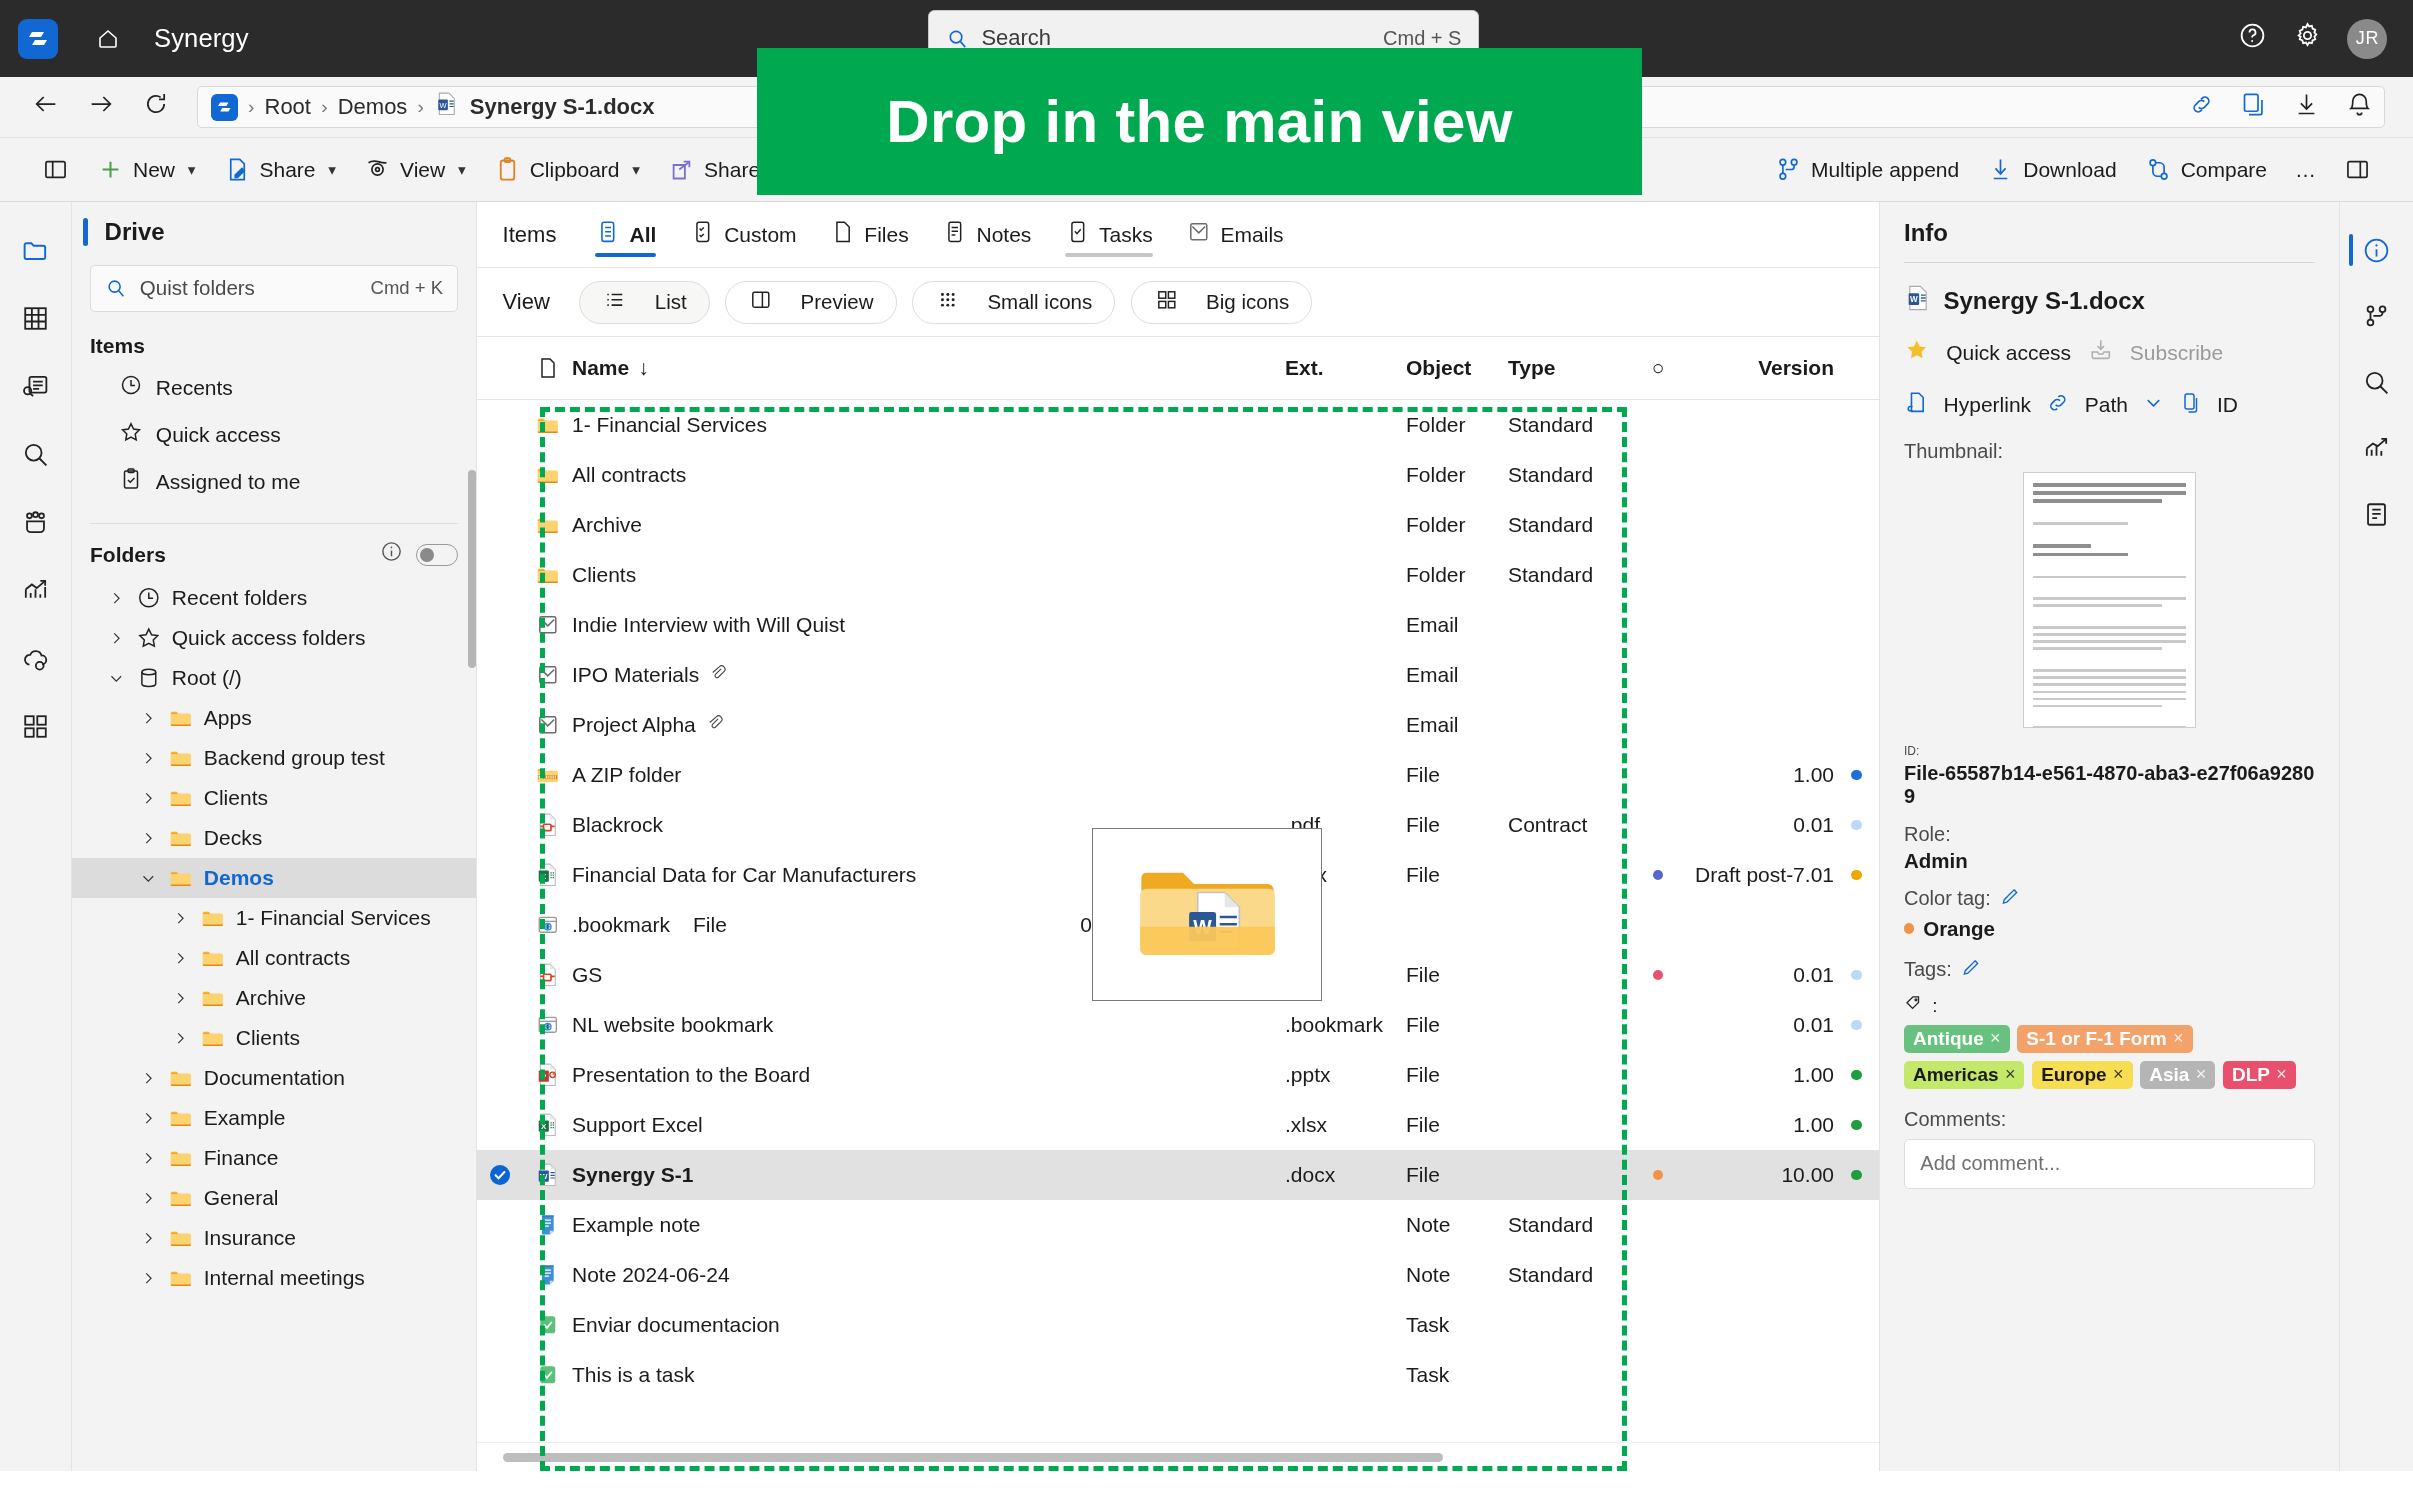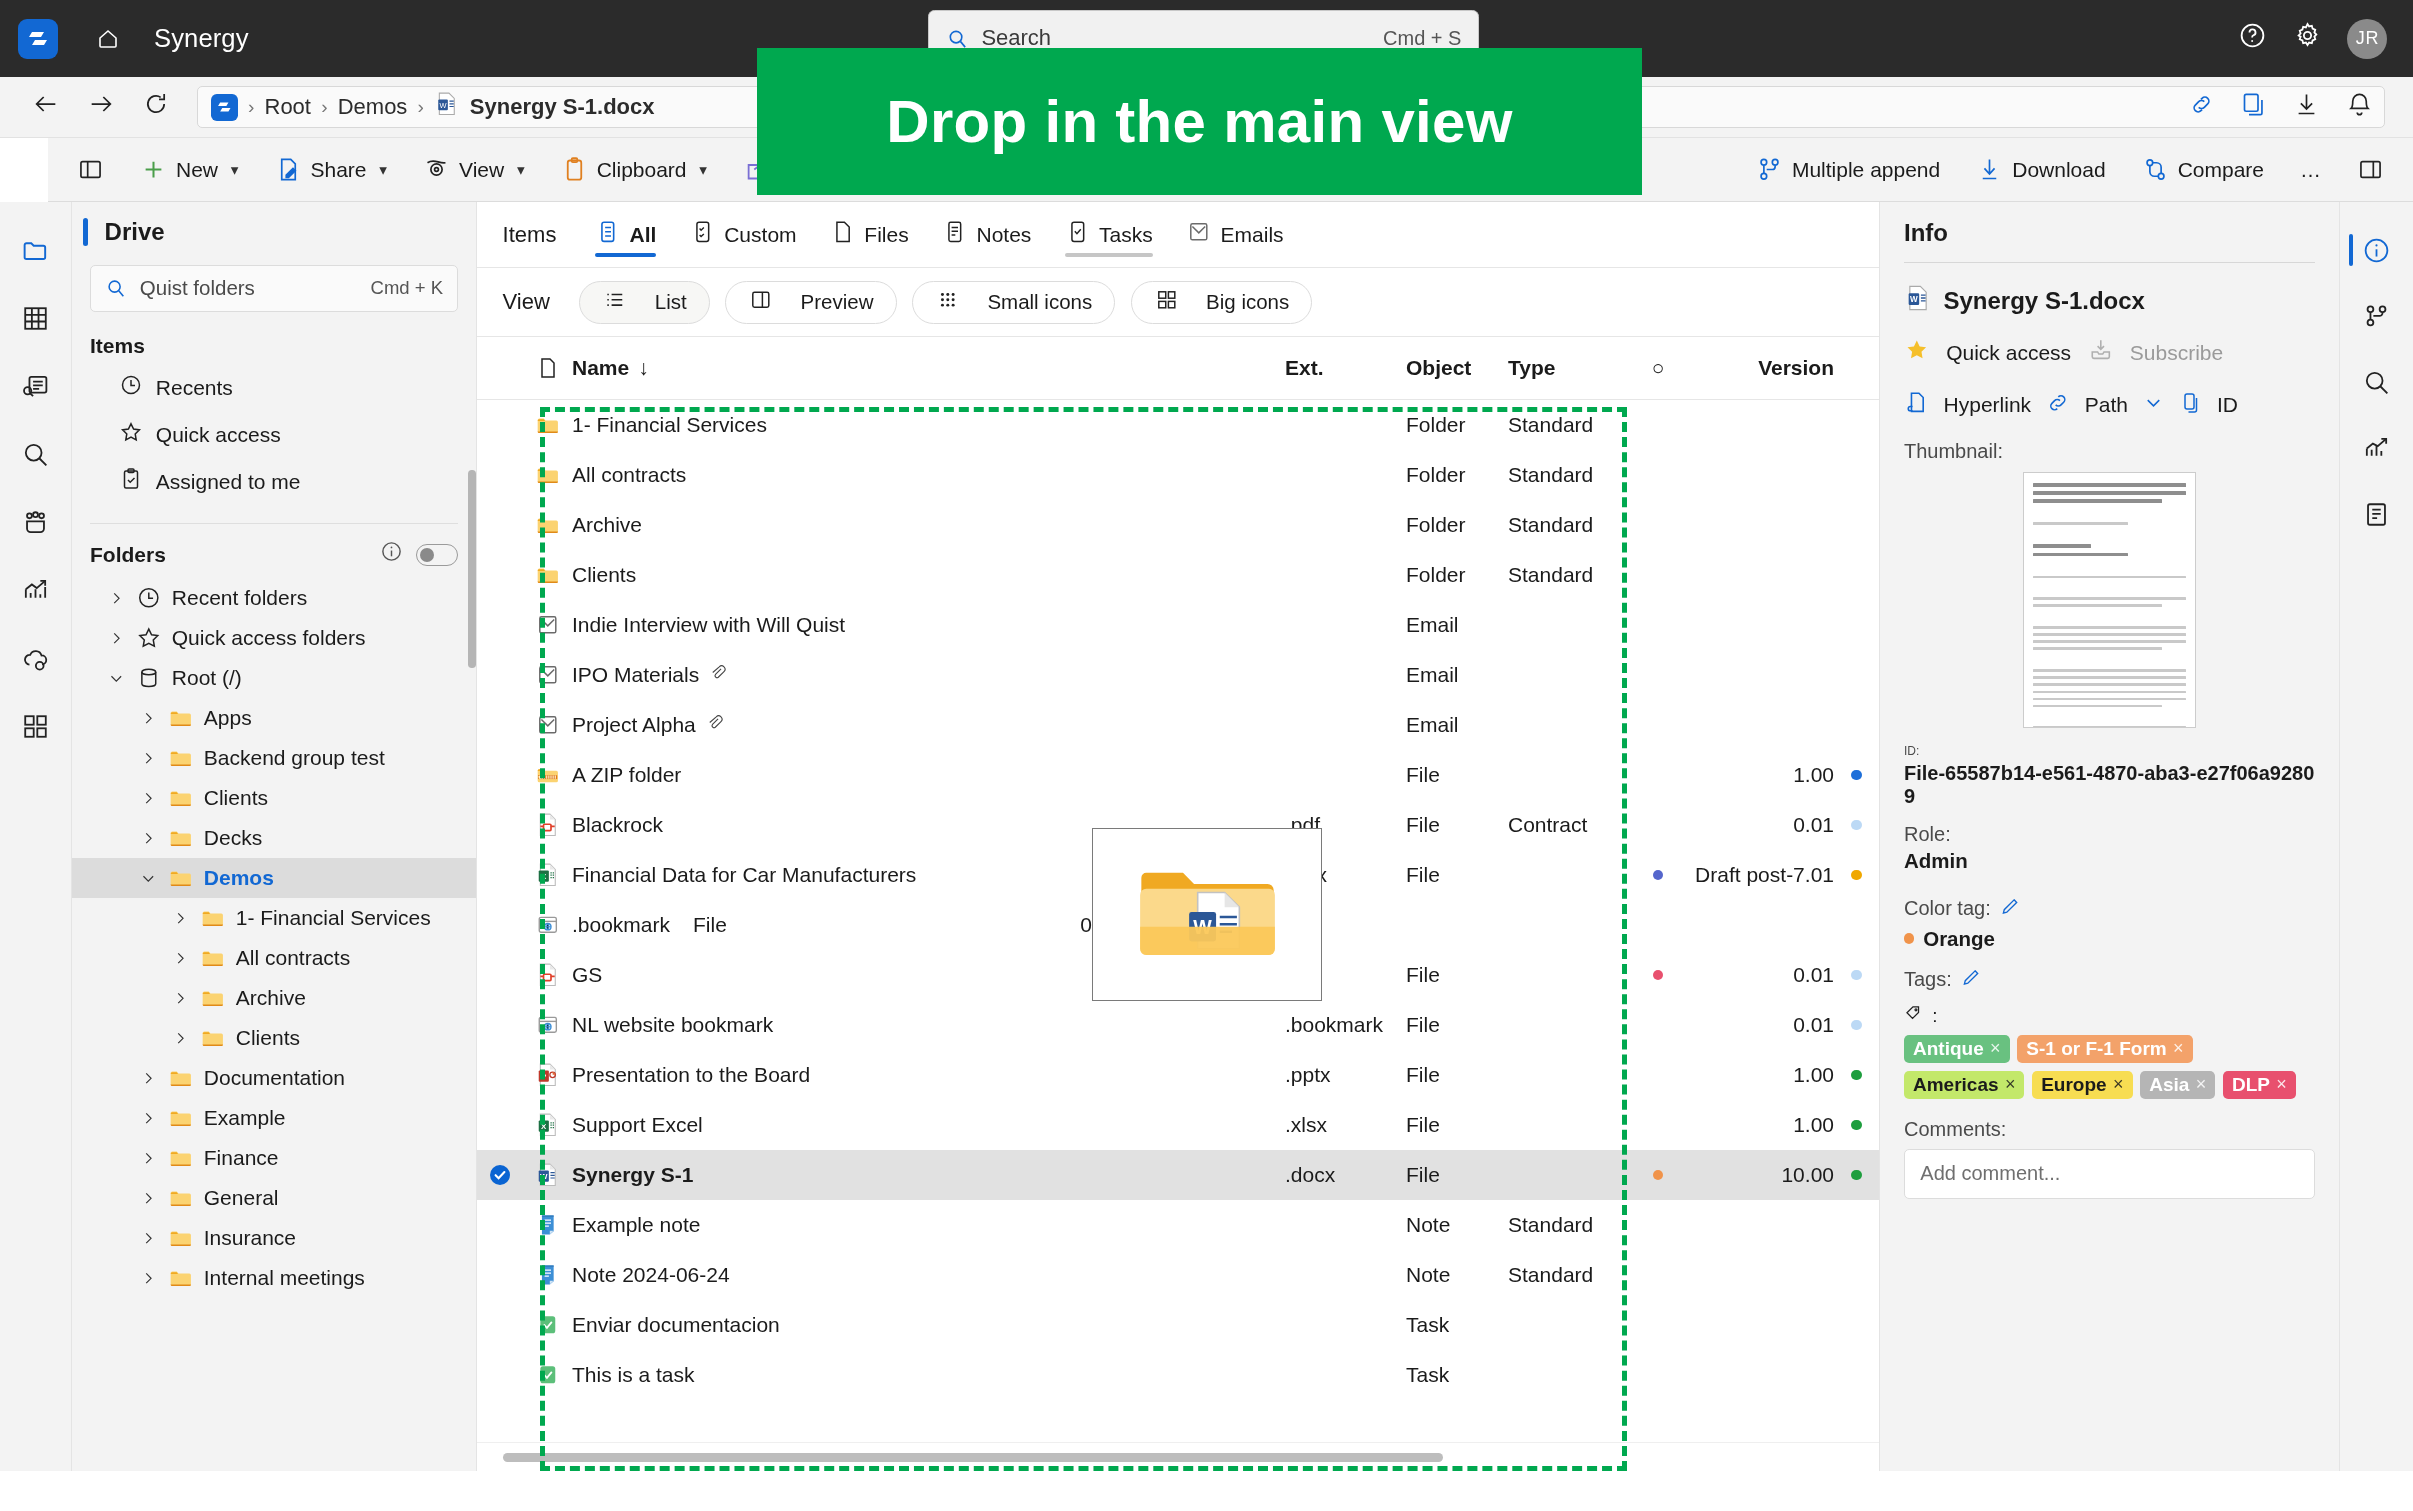--- a/index.html
+++ b/index.html
@@ -52,21 +52,21 @@
   .crumb-ic{width:27px;height:27px;border-radius:5.8px;background:#1268d3;display:flex;align-items:center;justify-content:center;flex:none;}
   .crumb-ic svg{width:16.6px;height:16.6px;}
   .crumb{font-size:22px;color:#2c2c2c;white-space:nowrap;}
   .crumb.last{font-weight:700;}
   .sep{color:#777;font-size:19px;}
   .crumb-right{position:absolute;right:11.5px;display:flex;align-items:center;gap:25.6px;}
 
   
   .toolbar{
     height:64px;background:#f3f3f3;display:flex;align-items:center;flex:none;
-    border-bottom:0.6px solid #dcdcdc;padding:0 15px;gap:8px;margin-left:48px;
+    border-bottom:0.6px solid #dcdcdc;padding:0 28px;gap:0;
   }
   .tb-item{display:flex;align-items:center;gap:9px;padding:0 14px;height:42px;border-radius:4.5px;white-space:nowrap;}
   .tb-item .lbl{font-size:21px;}
   .chev{font-size:15.3px;color:#333;margin-left:3.8px;}
   .tb-sp{flex:1;}
 
   
   .body{flex:1;display:flex;min-height:0;position:relative;justify-content:space-between;}
 
   
@@ -156,21 +156,21 @@
     display:block;padding:10.2px 9px;overflow:hidden;
   }
   .tl{height:2.6px;background:#c9c9c9;margin-bottom:4.5px;border-radius:0.6px;}
   .tl.s{width:62%;} .tl.m{width:84%;} .tl.l{width:100%;} .tl.xs{width:38%;}
   .tl.gap{background:transparent;height:10.2px;}
   .tl.bold{background:#8e8e8e;height:3.8px;}
   .id-lbl{font-size:12px;color:#4a4a4a;margin-top:16.6px;}
   .id-val{font-size:20px;font-weight:700;margin-top:3.8px;word-break:break-all;}
   .role-lbl{font-size:20px;color:#4a4a4a;margin-top:15.3px;}
   .role-val{font-size:20.5px;font-weight:700;margin-top:2.6px;}
-  .ct-lbl{font-size:20px;color:#4a4a4a;margin-top:23px;display:flex;align-items:center;gap:9px;}
+  .ct-lbl{font-size:20px;color:#4a4a4a;margin-top:13px;display:flex;align-items:center;gap:9px;}
   .ct-val{font-size:20.5px;font-weight:700;margin-top:5.1px;display:flex;align-items:center;gap:9px;}
   .tags-lbl{font-size:20px;color:#4a4a4a;margin-top:16.6px;display:flex;align-items:center;gap:9px;}
   .tags-colon{display:flex;align-items:center;gap:7.7px;margin-top:10.2px;font-size:19px;}
   .tags{display:flex;flex-wrap:wrap;gap:7.7px;margin-top:6.4px;}
   .tag{border-radius:5.1px;padding:3.2px 9px;font-size:19px;font-weight:700;display:flex;align-items:center;gap:6.4px;white-space:nowrap;}
   .tag .x{font-weight:400;font-size:18px;opacity:.85;}
   .cmt-lbl{font-size:20px;color:#4a4a4a;margin-top:19px;}
   .cmt{margin-top:7.7px;height:50px;background:#fff;border:0.6px solid #dcdcdc;border-radius:5.1px;display:flex;align-items:center;padding:0 15.3px;font-size:20px;color:#6f6f6f;}
 
   

